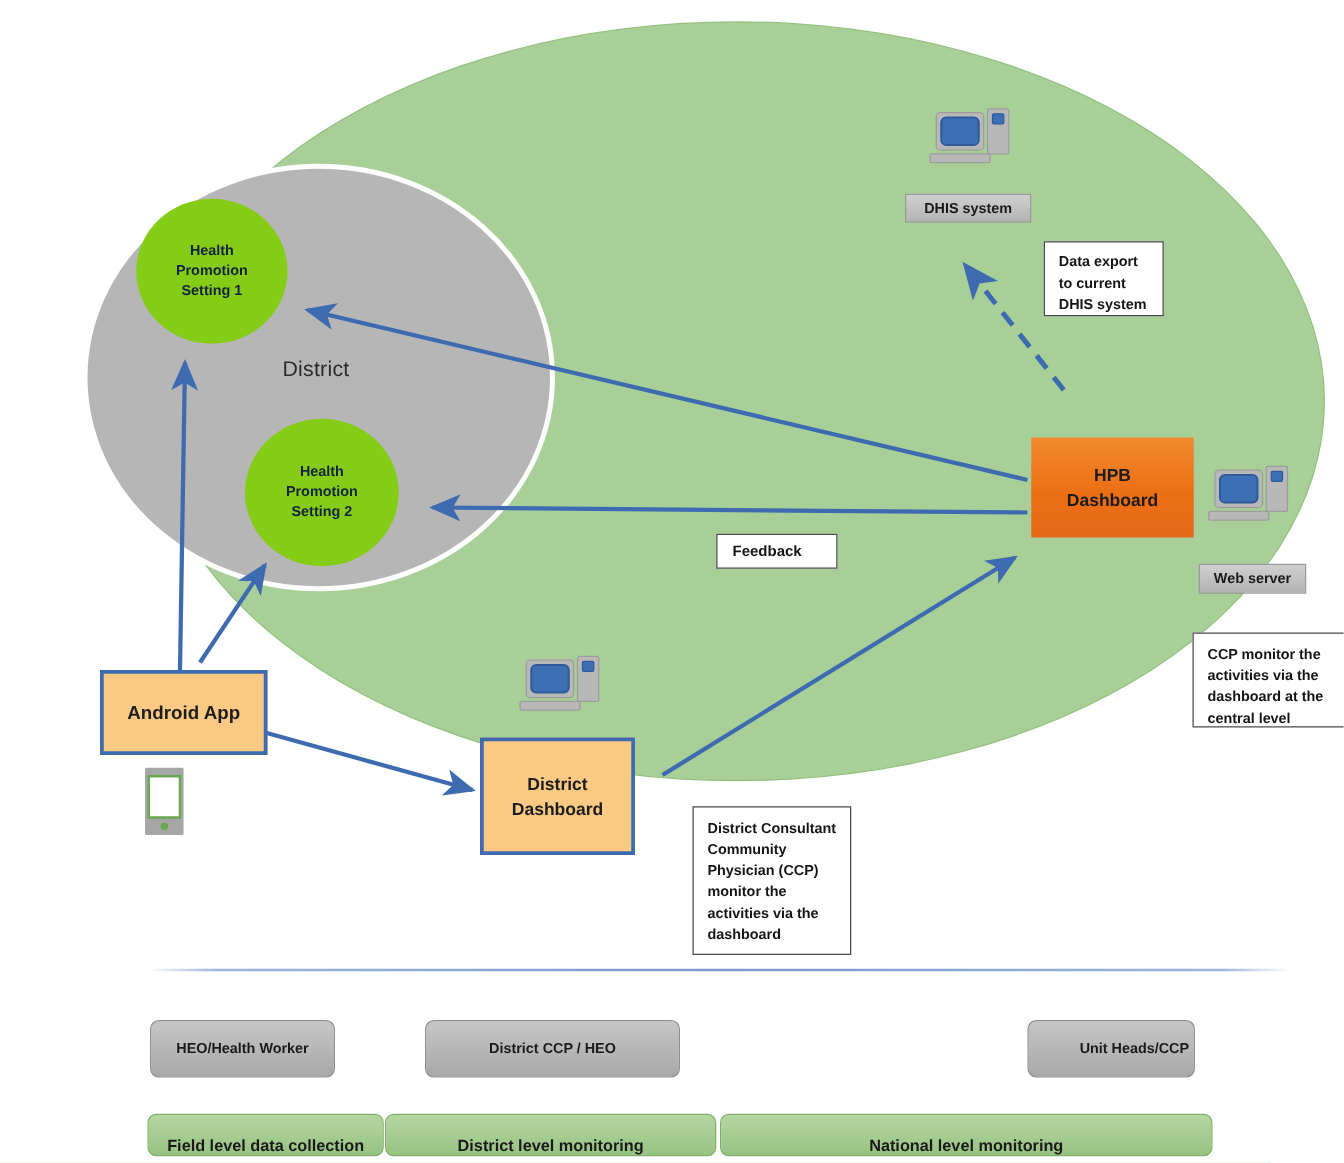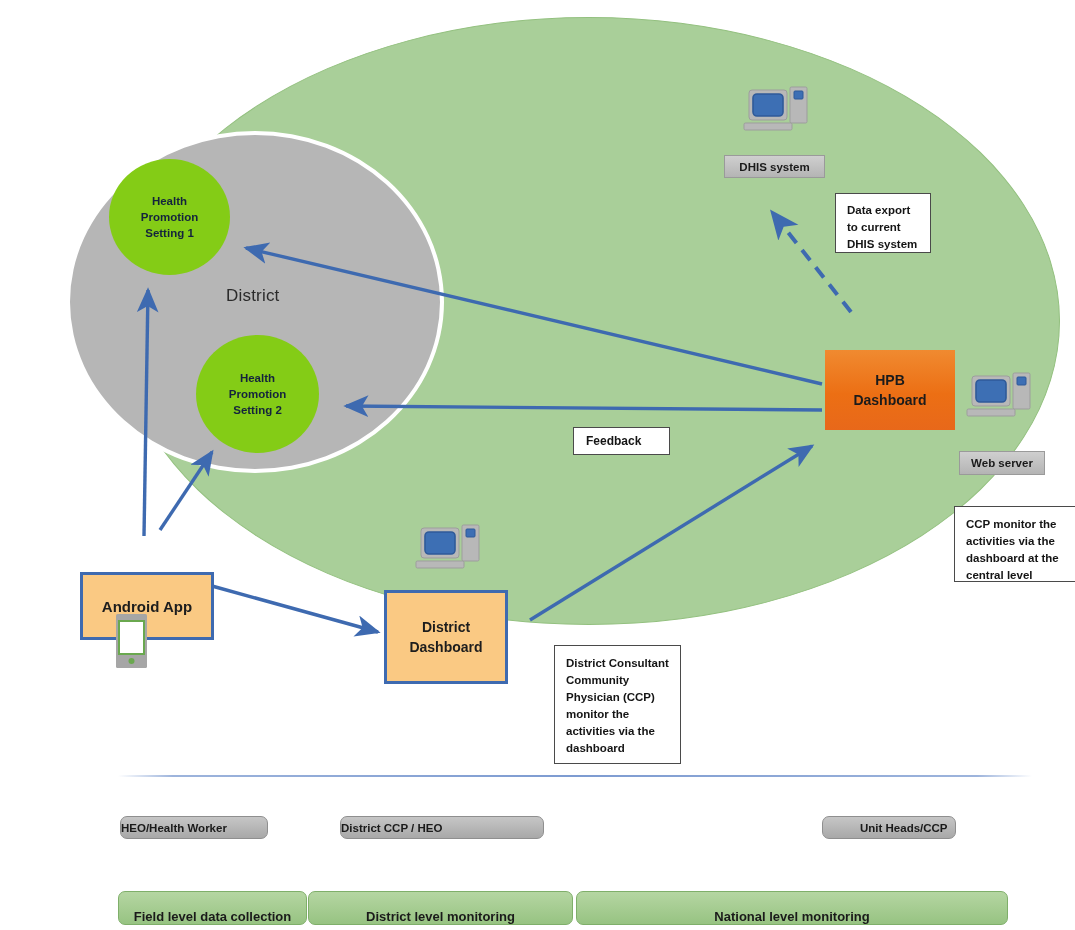--- a/index.html
+++ b/index.html
@@ -74,21 +74,20 @@
     justify-content: center;
     text-align: center;
     font-weight: bold;
     color: #1d1d1d;
   }
   #android-app {
     left: 80px; top: 536px; width: 128px; height: 62px;
     background: #fac983;
     border: 3px solid #3e6ab0;
     font-size: 15px;
-    margin-top: 36px;
   }
   #district-dashboard {
     left: 384px; top: 590px; width: 118px; height: 88px;
     background: #fac983;
     border: 3px solid #3e6ab0;
     font-size: 14px;
     line-height: 20px;
   }
   #hpb-dashboard {
     left: 825px; top: 350px; width: 130px; height: 80px;
@@ -147,24 +146,25 @@
   }
 
   
   .role-pill {
     background: linear-gradient(180deg,#c6c6c6 0%,#a8a8a8 100%);
     border: 1px solid #8f8f8f;
     border-radius: 7px;
     box-sizing: border-box;
     display: flex;
     align-items: center;
+    justify-content: center;
     font-weight: bold;
     font-size: 11.5px;
     color: #1a1a1a;
-    height: 23px;
+    height: 46px;
   }
   #role-0 { left: 120px; top: 816px; width: 148px; }
   #role-1 { left: 340px; top: 816px; width: 204px; }
   #role-2 { left: 822px; top: 816px; width: 134px; padding-left: 37px; }
 
   
   .level-bar {
     background: linear-gradient(180deg,#b5d6a2 0%,#97c382 100%);
     border: 1px solid #7faf6a;
     border-radius: 7px;
@@ -173,21 +173,21 @@
     align-items: flex-end;
     justify-content: center;
     font-weight: bold;
     font-size: 13px;
     color: #1a1a1a;
     height: 34px;
     top: 891px;
   }
   #level-0 { left: 118px; width: 189px; }
   #level-1 { left: 308px; width: 265px; }
-  #level-2 { left: 576px; width: 432px; }
+  #level-2 { left: 576px; width: 394px; }
 
   
   #arrow-layer {
     left: 0; top: 0; width: 1075px; height: 930px;
     pointer-events: none;
   }
 </style>
 </head>
 <body>
 

